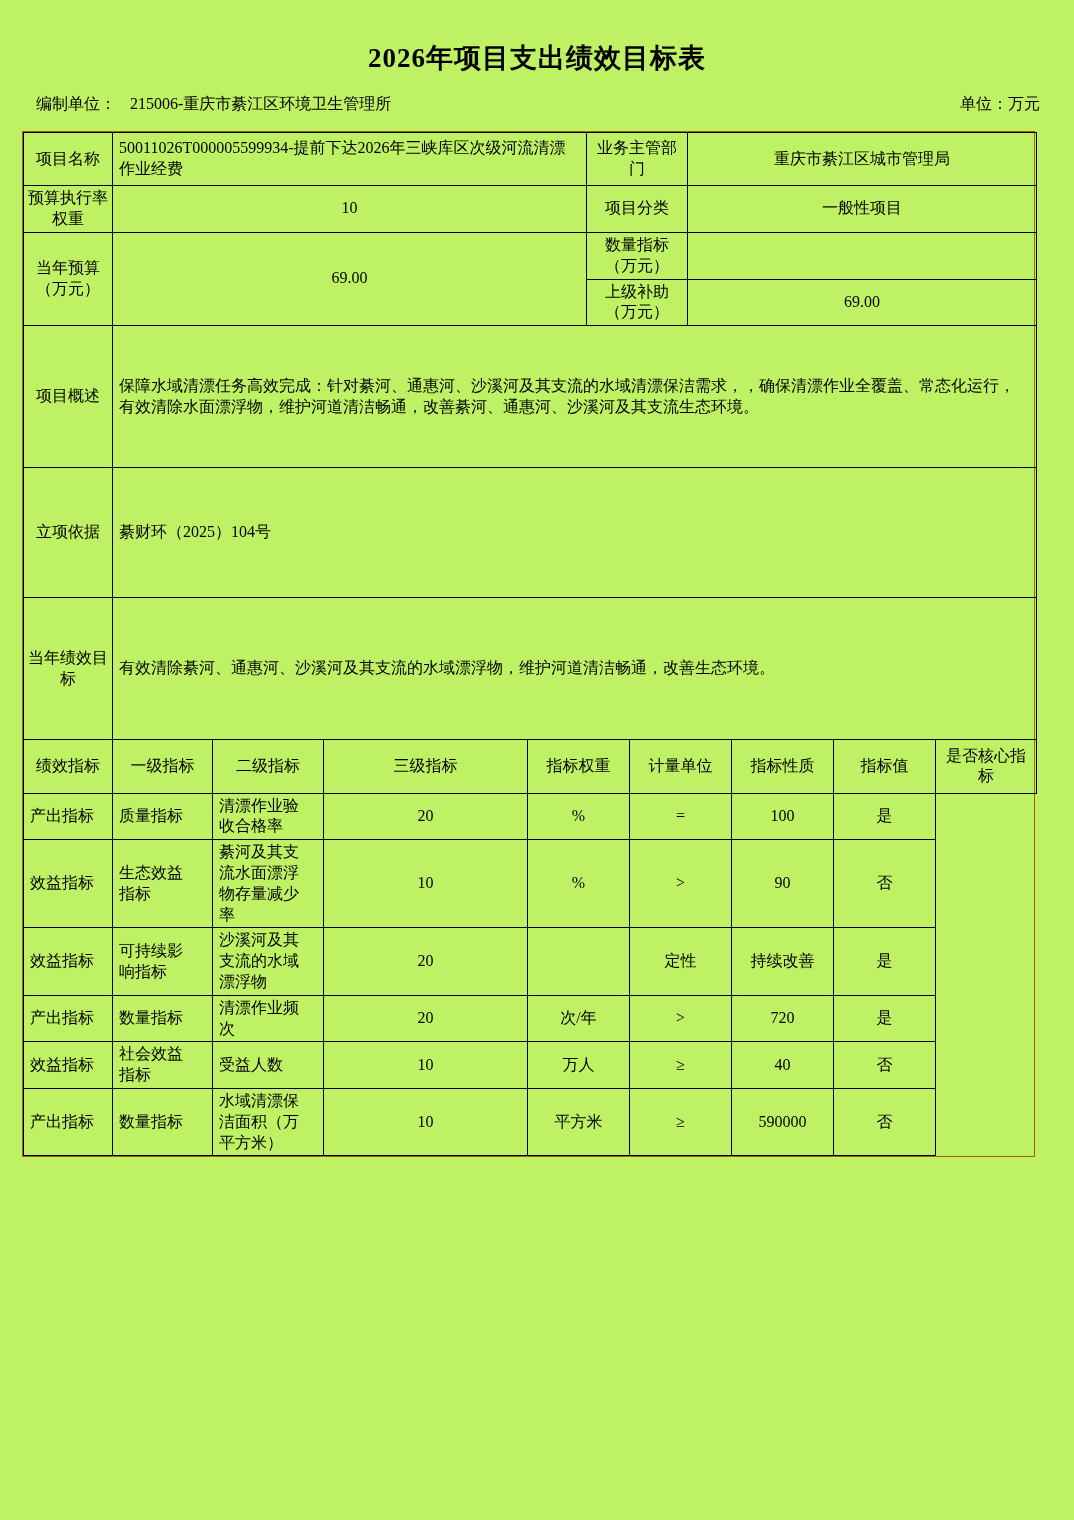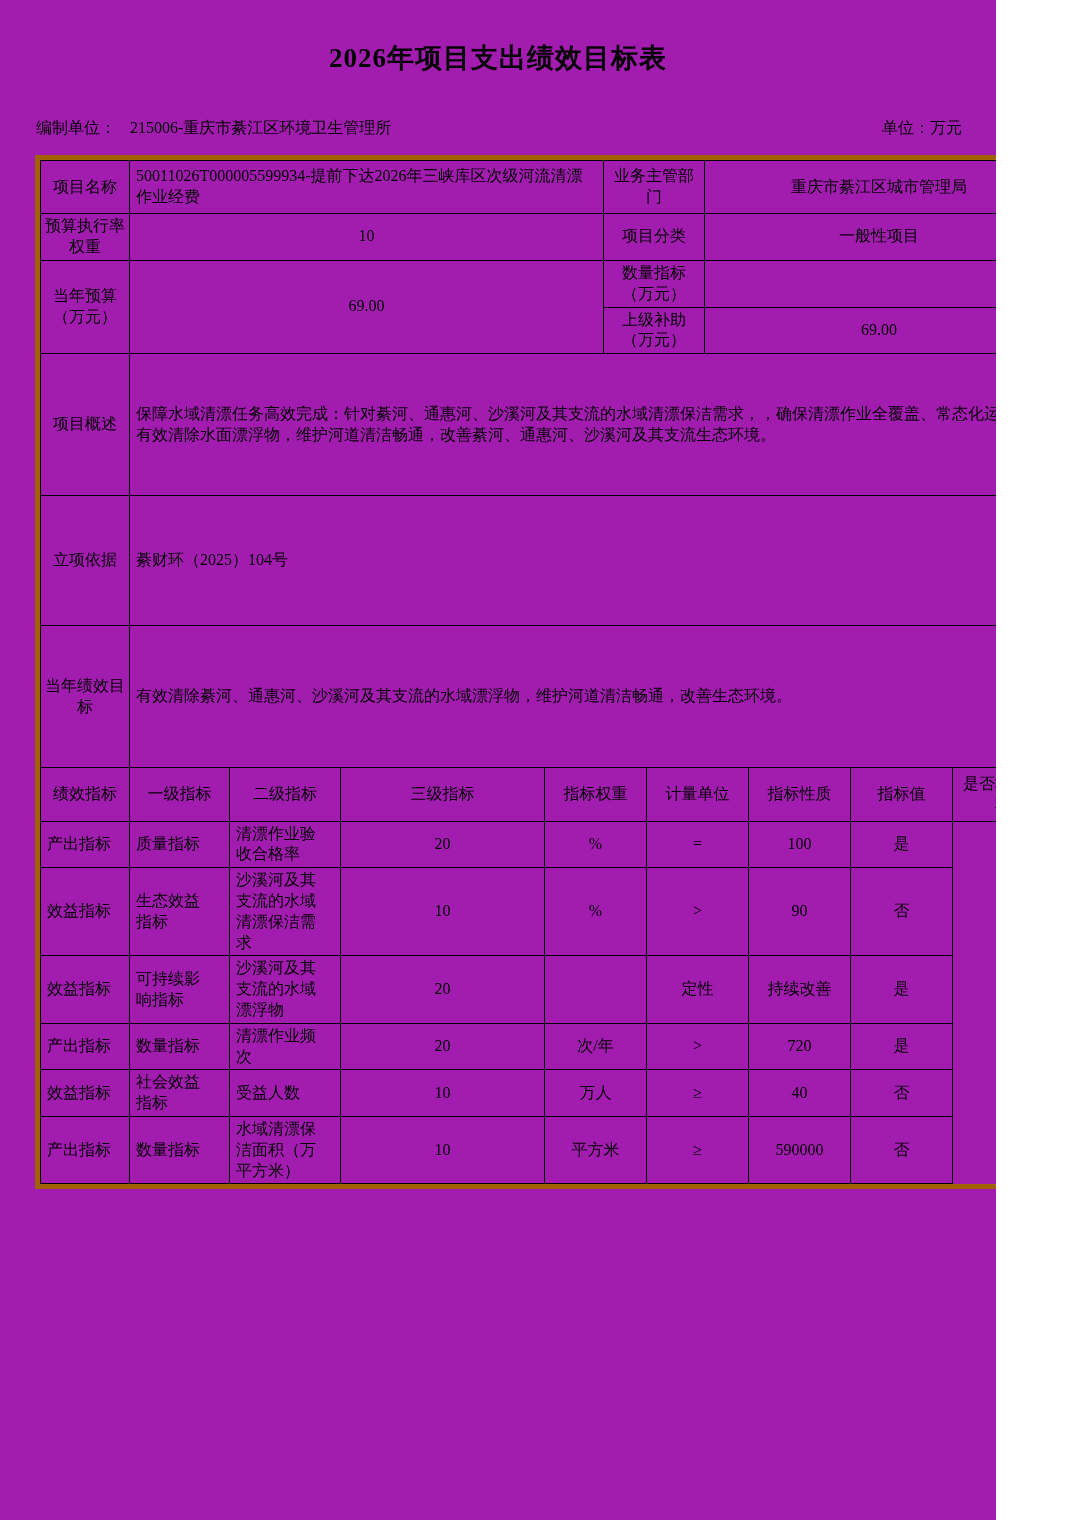--- a/index.html
+++ b/index.html
@@ -1,43 +1,43 @@
 <!DOCTYPE html>
 <html><head>
 <meta charset="utf-8">
 <style>
   * { margin: 0; padding: 0; box-sizing: border-box; }
   html, body { background: #ffffff; }
   .page {
-    width: 996px;
+    width: 1074px;
     height: 1520px;
-    background: #a21caf;
+    background: #bef264;
     color: #000000;
     font-family: "Liberation Serif", "DejaVu Serif", serif;
     overflow: hidden;
   }
   .title {
     text-align: center;
     padding-top: 40px;
     font-size: 27px;
     font-weight: bold;
     letter-spacing: 1px;
   }
   .meta {
     display: flex;
     justify-content: space-between;
     align-items: flex-end;
-    margin: 42px 34px 0 36px;
+    margin: 18px 34px 0 36px;
     font-size: 16px;
   }
   .meta .org-value { margin-left: 14px; }
   .sheet {
-    margin: 16px 0 0 35px;
+    margin: 16px 0 0 22px;
     width: 1013px;
-    border: 5px solid #a16207;
+    border: 1px solid #a16207;
   }
   table {
     border-collapse: collapse;
     table-layout: fixed;
     width: 100%;
     font-size: 16px;
   }
   td {
     border: 1px solid #000000;
     text-align: center;
@@ -148,21 +148,21 @@
             <td class="tl">清漂作业验收合格率</td>
             <td>20</td>
             <td>%</td>
             <td>=</td>
             <td>100</td>
             <td>是</td>
           </tr>
           <tr style="height: 45px;">
             <td class="tl">效益指标</td>
             <td class="tl">生态效益指标</td>
-            <td class="tl">沙溪河及其支流的水域清漂保洁需求</td>
+            <td class="tl">綦河及其支流水面漂浮物存量减少率</td>
             <td>10</td>
             <td>%</td>
             <td>&gt;</td>
             <td>90</td>
             <td>否</td>
           </tr>
           <tr style="height: 47px;">
             <td class="tl">效益指标</td>
             <td class="tl">可持续影响指标</td>
             <td class="tl">沙溪河及其支流的水域漂浮物</td>

